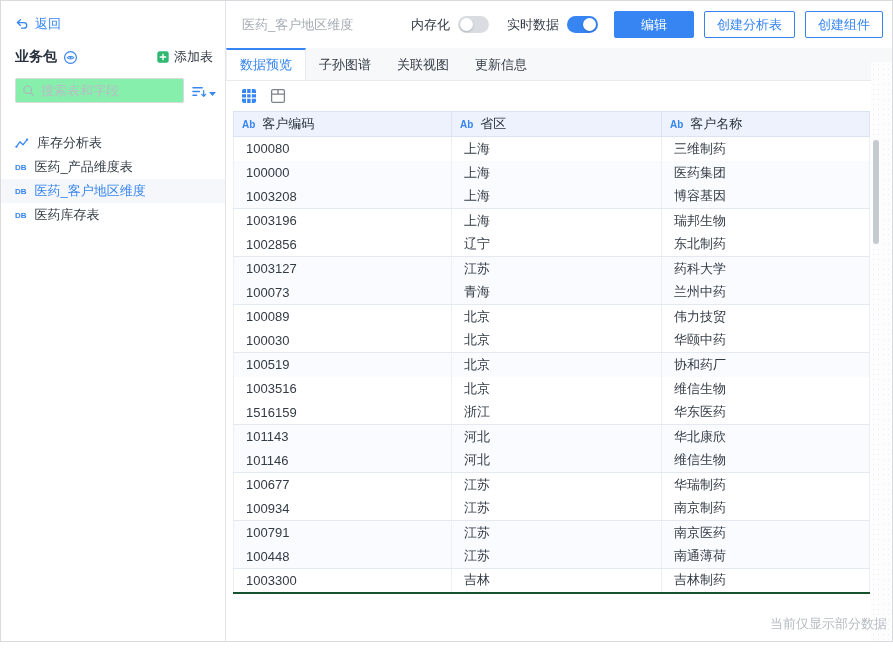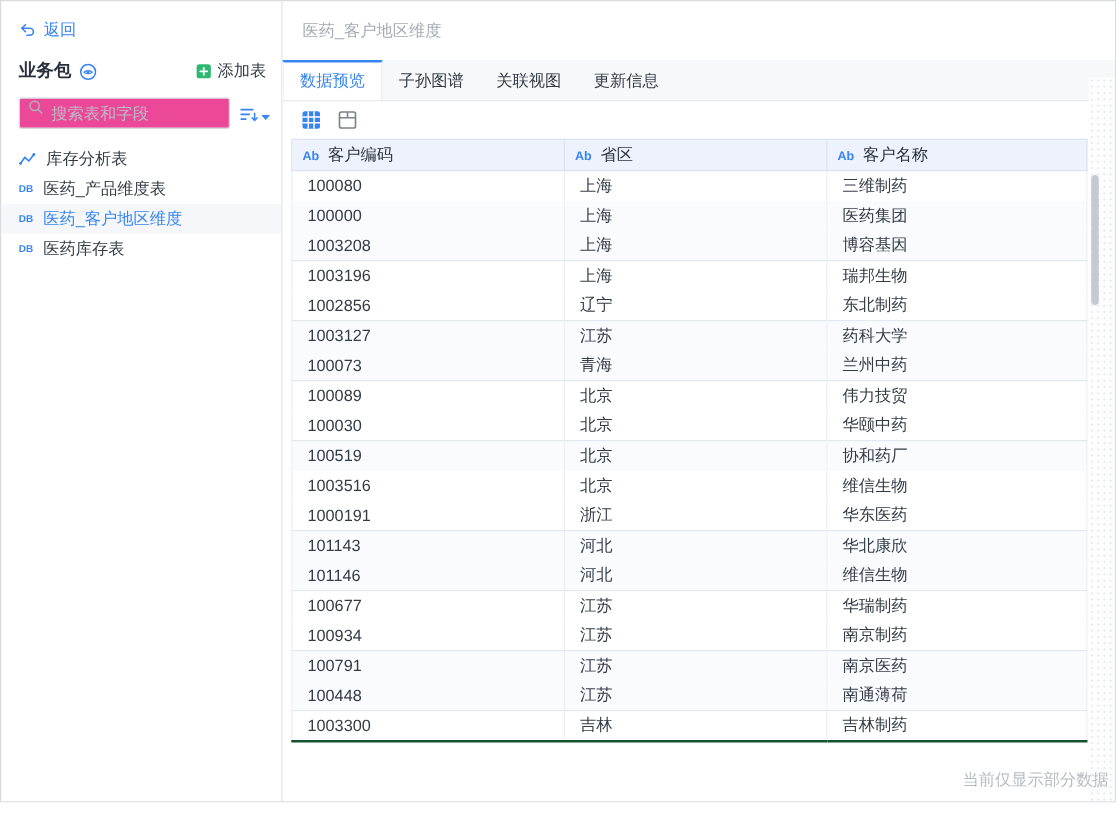--- a/index.html
+++ b/index.html
@@ -9,27 +9,27 @@
           border:1px solid #d8dade; overflow:hidden; display:flex; }
 
   
   .sidebar { width:225px; height:100%; border-right:1px solid #e2e4e8; padding:14px 0 0 0; flex:0 0 auto; }
   .back-row { display:flex; align-items:center; gap:6px; color:#3685F2; font-size:13px;
               padding:0 14px; cursor:pointer; }
   .pkg-row { display:flex; align-items:center; justify-content:space-between; margin-top:15px; padding:0 12px 0 14px; }
   .pkg-left { display:flex; align-items:center; gap:6px; font-size:14px; font-weight:700; color:#27303c; }
   .add-table { display:flex; align-items:center; gap:4px; font-size:13px; color:#333b45; cursor:pointer; }
   .search-row { display:flex; align-items:center; margin-top:12px; padding:0 8px 0 14px; gap:7px; }
-  .search-box { flex:1; display:flex; gap:6px; border:1px solid #d6d9de;
-                border-radius:2px; height:25px; padding:0 6px; background:#ec4899; }
+  .search-box { flex:1; display:flex; align-items:center; gap:6px; border:1px solid #d6d9de;
+                border-radius:2px; height:25px; padding:0 6px; background:#86efac; }
   .search-box input { border:none; outline:none; width:100%; font-size:13px; color:#333;
                       font-family:inherit; background:transparent; }
   .search-box input::placeholder { color:#b9bdc4; }
   .sort-btn { display:flex; align-items:flex-start; gap:1px; cursor:pointer; padding-top:2px; }
-  .table-list { list-style:none; margin-top:12px; }
+  .table-list { list-style:none; margin-top:28px; }
   .table-list li { display:flex; align-items:center; gap:8px; height:24px; padding:0 14px;
                    font-size:13px; color:#333b45; cursor:pointer; }
   .table-list li.selected { color:#3685F2; background:#f5f7fa; }
   .db-badge { font-size:8px; font-weight:700; color:#3685F2; letter-spacing:0; line-height:1;
               transform:translateY(0.5px); }
 
   
   .main { position:relative; flex:1; height:100%; }
   .main-header { height:47px; display:flex; align-items:center; padding:0 9px 0 16px; }
   .doc-title { font-size:13px; color:#a6abb3; }
@@ -169,20 +169,35 @@
 
     <span class="db-badge">DB</span>
     <span>医药库存表</span>
   </li>
 </ul>
   </aside>
 
   <main class="main">
     <div class="main-header">
       <span class="doc-title">医药_客户地区维度</span>
+      <div class="controls">
+        <span class="ctl-label">内存化</span>
+        <div class="toggle off">
+            <div class="knob"></div>
+          </div>
+        <div class="gap18"></div>
+        <span class="ctl-label">实时数据</span>
+        <div class="toggle on">
+            <div class="knob"></div>
+          </div>
+        <div class="gap16"></div>
+        <button class="btn primary">编辑</button>
+        <button class="btn outline">创建分析表</button>
+        <button class="btn outline">创建组件</button>
+      </div>
     </div>
 
     <div class="tabs" id="tabs">
   <div class="tab active">
           <span>数据预览</span>
         </div>
 
   <div class="tab">
           <span>子孙图谱</span>
         </div>
@@ -281,21 +296,21 @@
               <td>100519</td>
               <td>北京</td>
               <td>协和药厂</td>
             </tr>
             <tr>
               <td>1003516</td>
               <td>北京</td>
               <td>维信生物</td>
             </tr>
             <tr class="pair-end">
-              <td>1000191</td>
+              <td>1516159</td>
               <td>浙江</td>
               <td>华东医药</td>
             </tr>
             <tr class="tint">
               <td>101143</td>
               <td>河北</td>
               <td>华北康欣</td>
             </tr>
             <tr class="tint pair-end">
               <td>101146</td>

